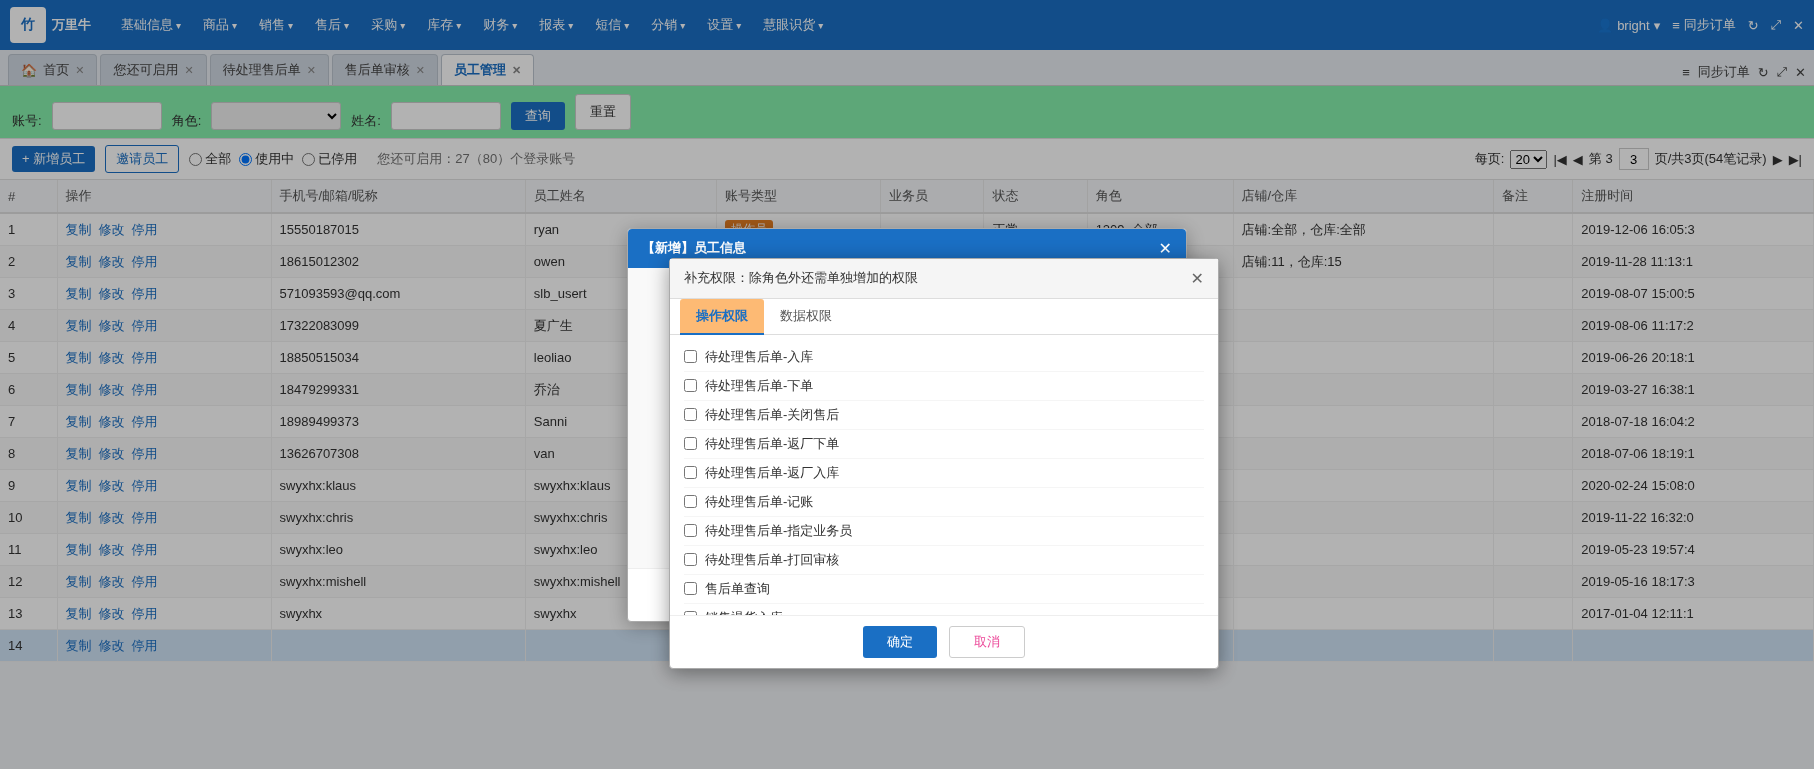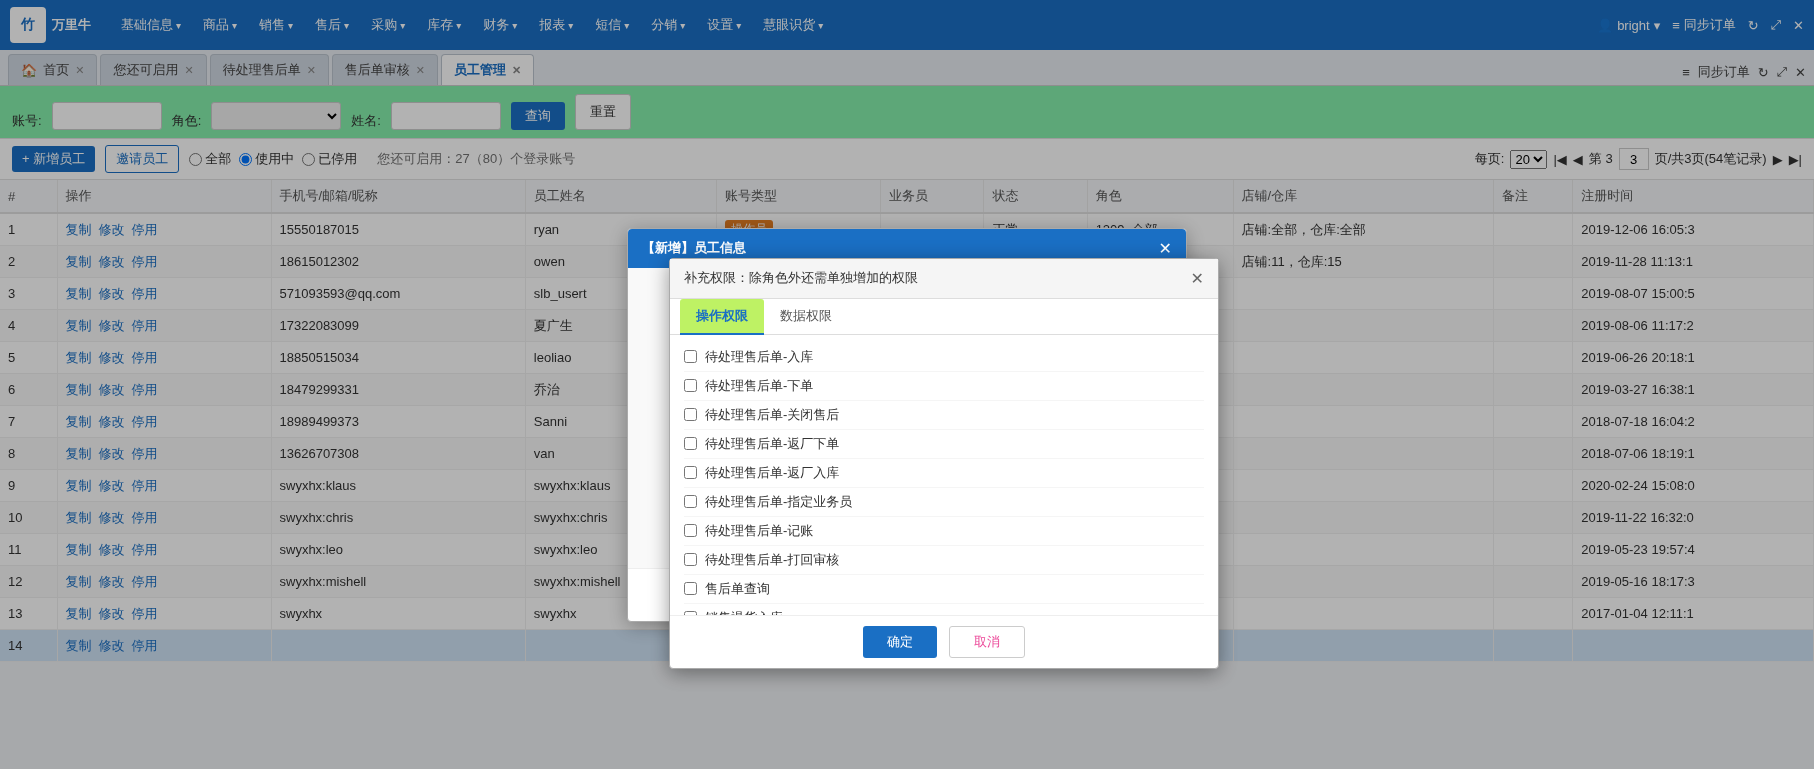--- a/index.html
+++ b/index.html
@@ -332,21 +332,21 @@
       cursor: pointer;
       font-size: 13px;
       color: #555;
       border-bottom: 2px solid transparent;
       margin-bottom: -1px;
     }
     .perm-tab.active {
       color: #1a6fc4;
       border-bottom: 2px solid #1a6fc4;
       font-weight: bold;
-      background: #bef264;
+      background: #fdba74;
       border-radius: 3px 3px 0 0;
     }
     .perm-list {
       padding: 8px 14px;
       height: 280px;
       overflow-y: auto;
     }
     .perm-item {
       display: flex;
       align-items: center;
@@ -828,25 +828,25 @@
             <div class="perm-item">
       <input type="checkbox" style="">
       <span>待处理售后单-返厂下单</span>
     </div>
             <div class="perm-item">
       <input type="checkbox" style="">
       <span>待处理售后单-返厂入库</span>
     </div>
             <div class="perm-item">
       <input type="checkbox" style="">
+      <span>待处理售后单-记账</span>
+    </div>
+            <div class="perm-item">
+      <input type="checkbox" style="">
       <span>待处理售后单-指定业务员</span>
-    </div>
-            <div class="perm-item">
-      <input type="checkbox" style="">
-      <span>待处理售后单-记账</span>
     </div>
             <div class="perm-item">
       <input type="checkbox" style="">
       <span>待处理售后单-打回审核</span>
     </div>
             <div class="perm-item">
       <input type="checkbox" style="">
       <span>售后单查询</span>
     </div>
             <div class="perm-item">

